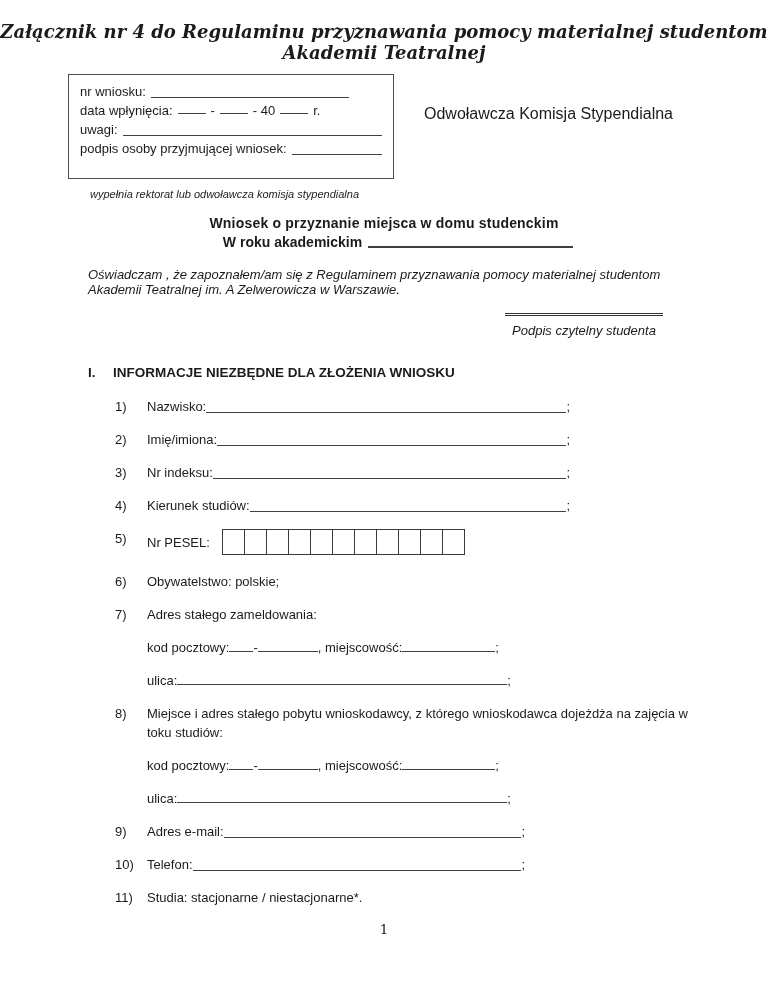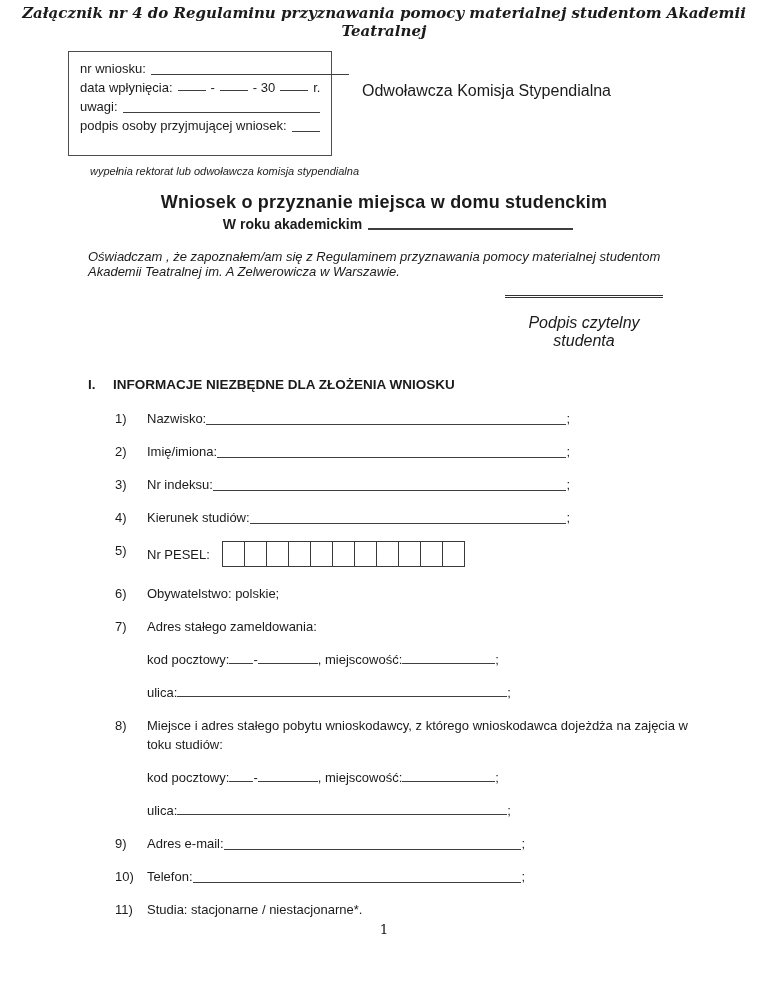--- a/index.html
+++ b/index.html
@@ -9,55 +9,55 @@
     width: 768px;
     height: 994px;
     margin: 0 auto;
     background: #ffffff;
     color: #1b1b1b;
     font-family: "Liberation Sans", sans-serif;
     font-size: 13px;
     overflow: hidden;
   }
   .attachment-note {
-    padding-top: 4px;
+    padding-top: 21px;
     text-align: center;
     font-family: "DejaVu Serif", serif;
     font-style: italic;
     font-weight: 600;
-    font-size: 15px;
+    font-size: 18px;
   }
   .top-row { display: flex; margin: 11px 0 0 68px; }
   .intake-box {
-    width: 264px;
+    width: 326px;
     height: 105px;
     border: 1px solid #4d4d4d;
     padding: 7px 11px 6px 11px;
     flex: none;
   }
   .ibrow { display: flex; line-height: 19px; white-space: nowrap; column-gap: 5px; }
   .line { flex: 1 1 auto; border-bottom: 1px solid #3f3f3f; margin-bottom: 3px; }
   .line.fixed200 { flex: 0 0 auto; width: 198px; }
   .bl {
     display: inline-block;
     border-bottom: 1px solid #3f3f3f;
     height: 13px;
     margin-bottom: -1px;
     flex: none;
   }
   .w28 { width: 28px; }
   .committee { margin-left: 30px; padding-top: 31px; font-size: 16px; white-space: nowrap; }
   .box-note { margin: 9px 0 0 90px; font-style: italic; font-size: 11px; color: #232323; }
-  .title { margin-top: 15px; text-align: center; font-size: 18px; font-weight: bold; letter-spacing: 0.2px; }
+  .title { margin-top: 15px; text-align: center; font-size: 14px; font-weight: bold; letter-spacing: 0.2px; }
   .subtitle { margin-top: 3px; text-align: center; font-size: 14px; font-weight: bold; margin-left: 28px; }
   .subtitle .bl { width: 205px; border-bottom-width: 2px; margin-left: 6px; }
   .declaration { margin: 17px 0 16px 88px; width: 660px; font-style: italic; font-size: 13px; line-height: 15px; }
   .sig-block { width: 158px; margin: 13px 105px 0 auto; text-align: center; }
   .sig-line { border-top: 3px double #333333; height: 0; }
-  .sig-caption { margin-top: 16px; font-style: italic; font-size: 16px; }
+  .sig-caption { margin-top: 7px; font-style: italic; font-size: 13px; }
   .section-heading { display: flex; margin: 27px 0 0 88px; font-weight: bold; font-size: 13.5px; }
   .sec-num { width: 25px; flex: none; }
   .list { margin: 17px 0 0 115px; }
   .item { display: flex; line-height: 19px; margin-bottom: 14px; width: 455px; }
   .item.short { width: 410px; }
   .item.auto { width: 640px; }
   .num { width: 32px; flex: none; }
   .row { display: flex; flex: 1 1 auto; white-space: nowrap; }
   .semi { flex: none; }
   .item-block { margin-bottom: 14px; }
@@ -93,21 +93,21 @@
     <div class="intake-box">
       <div class="ibrow">
         <span>nr wniosku:</span>
         <span class="line fixed200"></span>
       </div>
       <div class="ibrow">
         <span>data wpłynięcia:</span>
         <span class="bl w28"></span>
         <span>-</span>
         <span class="bl w28"></span>
-        <span>- 30</span>
+        <span>- 40</span>
         <span class="bl w28"></span>
         <span>r.</span>
       </div>
       <div class="ibrow">
         <span>uwagi:</span>
         <span class="line"></span>
       </div>
       <div class="ibrow">
         <span>podpis osoby przyjmującej wniosek:</span>
         <span class="line"></span>

